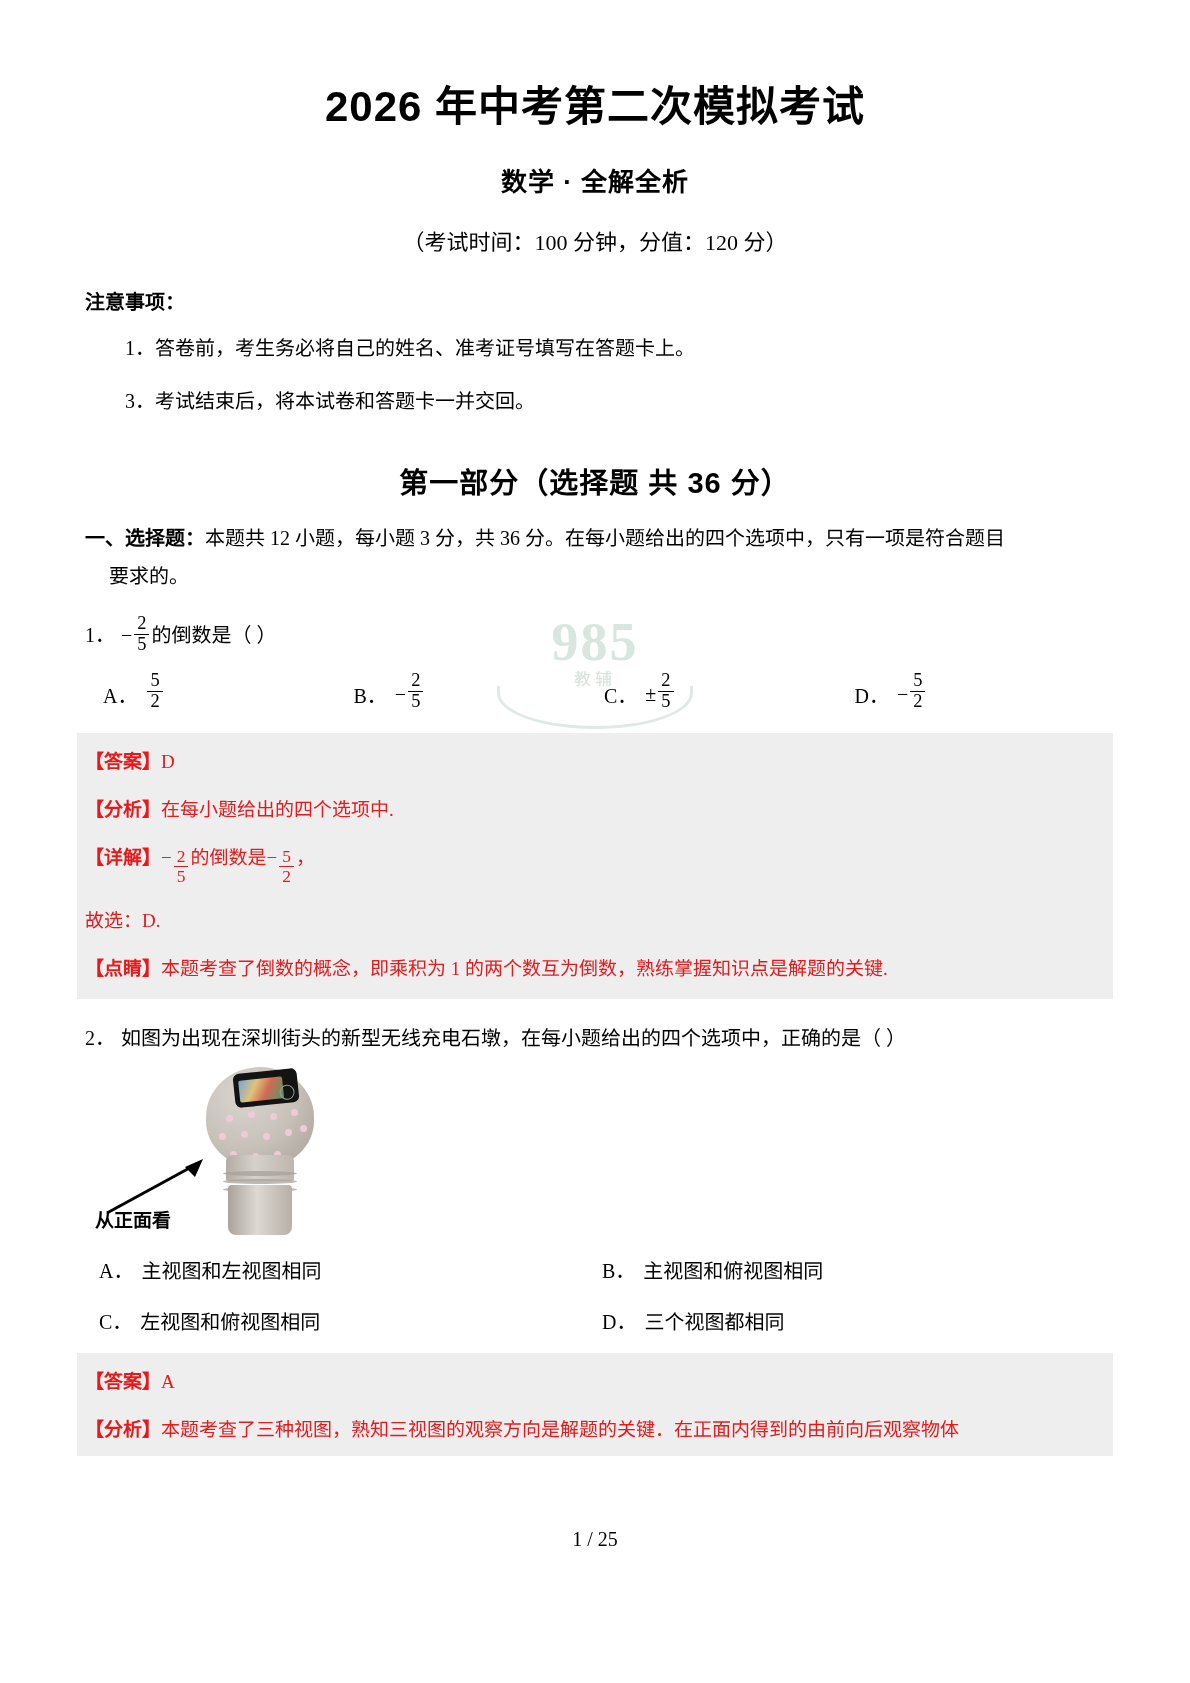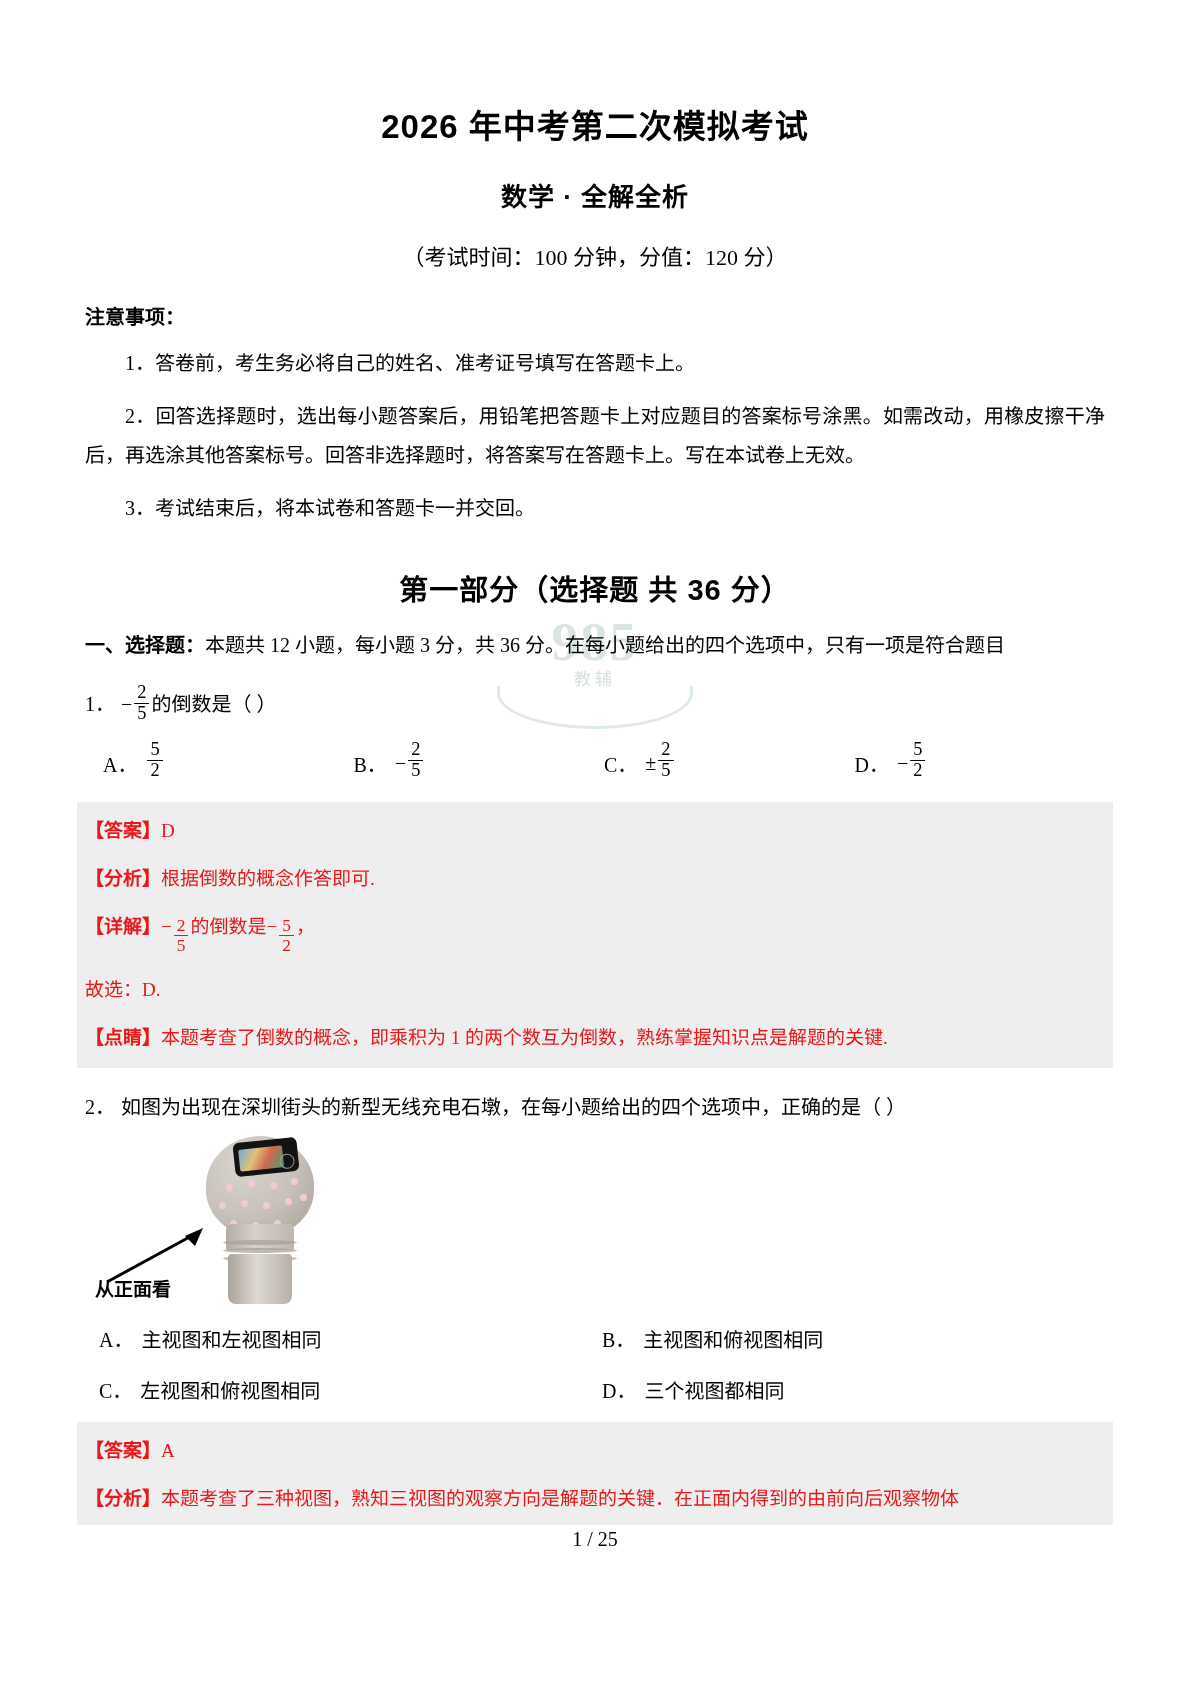--- a/index.html
+++ b/index.html
@@ -62,24 +62,24 @@
     font-size: 21px;
     color: #dde6e2;
     letter-spacing: 1px;
   }
 
   .content { position: relative; z-index: 2; }
 
   
   .doc-title {
     text-align: center;
-    font-size: 33px;
+    font-size: 42px;
     font-weight: bold;
     letter-spacing: 1px;
-    margin: 100px 0 0 0;
+    margin: 72px 0 0 0;
     font-family: "Liberation Sans", sans-serif;
   }
   .doc-subtitle {
     text-align: center;
     font-size: 26px;
     font-weight: bold;
     letter-spacing: 1px;
     margin: 28px 0 0 0;
     font-family: "Liberation Sans", sans-serif;
   }
@@ -315,26 +315,25 @@
   </div>
 
   <div class="content">
 
     <h1 class="doc-title">2026 年中考第二次模拟考试</h1>
     <h2 class="doc-subtitle">数学 · 全解全析</h2>
     <div class="doc-meta">（考试时间：100 分钟，分值：120 分）</div>
 
     <div class="notice-title">注意事项：</div>
     <p class="notice-item">1．答卷前，考生务必将自己的姓名、准考证号填写在答题卡上。</p>
-    <p class="notice-item">2．回答选择题时，选出每小题答案后，用铅笔把答题卡上对应题目的答案标号涂黑。如需改动，用橡皮擦干净后，再选涂其他答案标号。回答非选择题时，将答案写在答题卡上。写在本试卷上无效。</p>
     <p class="notice-item">3．考试结束后，将本试卷和答题卡一并交回。</p>
 
     <div class="part-title">第一部分（选择题  共 36 分）</div>
 
-    <p class="section-lead"><span class="lead-bold">一、选择题：</span><span>本题共 12 小题，每小题 3 分，共 36 分。在每小题给出的四个选项中，只有一项是符合题目</span></p>
+    <p class="section-lead"><span class="lead-bold">一、选择题：</span><span>本题共 12 小题，每小题 3 分，共 36 分。在每小题给出的四个选项中，只有一项是符合题目</span><span class="cont">要求的。</span></p>
 
     <div class="question">
       <span class="q-num">1．</span>
       <span class="q-text">
         <span>−</span><span class="frac">
             <span class="num">2</span>
             <span class="den">5</span>
           </span><span>的倒数是（   ）</span>
       </span>
     </div>
@@ -374,21 +373,21 @@
       </div>
     </div>
 
     <div class="answer-block">
       <div class="ans-line">
         <span class="tag">【答案】</span>
         <span>D</span>
       </div>
       <div class="ans-line">
         <span class="tag">【分析】</span>
-        <span>根据倒数的概念作答即可.</span>
+        <span>在每小题给出的四个选项中.</span>
       </div>
       <div class="ans-line">
         <span class="tag">【详解】</span>
         <span>−</span>
           <span class="frac">
             <span class="num">2</span>
             <span class="den">5</span>
           </span>
           <span>的倒数是</span>
           <span>−</span>

